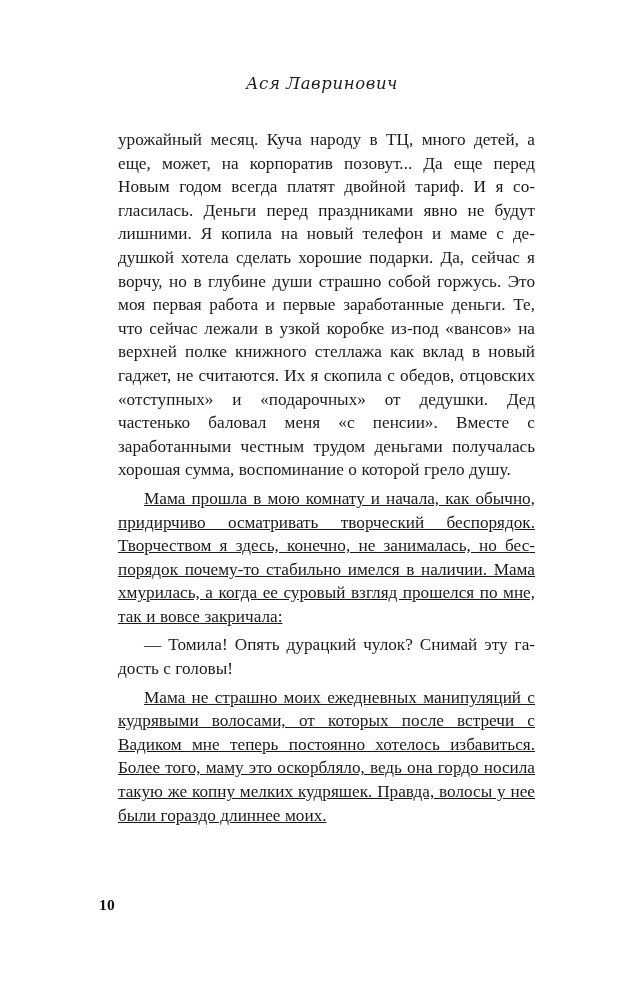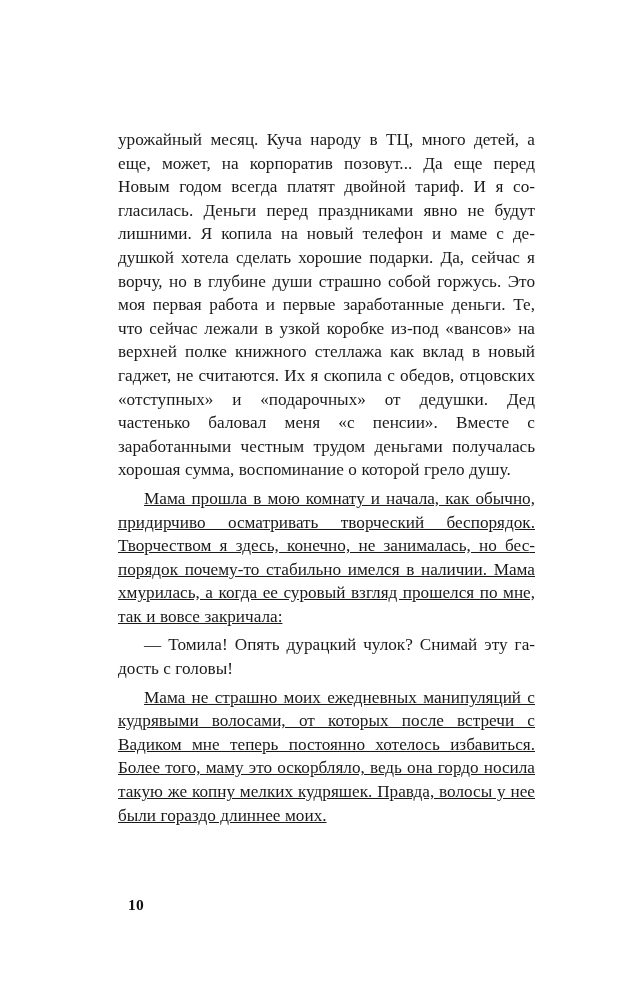--- a/index.html
+++ b/index.html
@@ -53,33 +53,34 @@
     text-indent: 26px;
     text-decoration: underline;
   }
   .para.dialogue {
     text-indent: 26px;
   }
 
   
   .folio {
     position: absolute;
-    left: 128px;
+    left: 99px;
     top: 896px;
     font-size: 15.5px;
     font-weight: bold;
     color: #111111;
     letter-spacing: 0.3px;
   }
 </style>
 </head>
 <body>
 
 <div class="page">
 
+  <div class="running-head">Ася Лавринович</div>
 
   <div class="textblock">
     <p class="para">урожайный месяц. Куча народу в ТЦ, много детей, а еще, может, на корпоратив позовут... Да еще перед Новым годом всегда платят двойной тариф. И я со­гласилась. Деньги перед праздниками явно не будут лишними. Я копила на новый телефон и маме с де­душкой хотела сделать хорошие подарки. Да, сей­час я ворчу, но в глубине души страшно собой гор­жусь. Это моя первая работа и первые заработанные деньги. Те, что сейчас лежали в узкой коробке из-под «вансов» на верхней полке книжного стеллажа как вклад в новый гаджет, не считаются. Их я скопила с обедов, отцовских «отступных» и «подарочных» от дедушки. Дед частенько баловал меня «с пенсии». Вместе с заработанными честным трудом деньгами получалась хорошая сумма, воспоминание о которой грело душу.</p>
     <p class="para indent">Мама прошла в мою комнату и начала, как обыч­но, придирчиво осматривать творческий беспорядок. Творчеством я здесь, конечно, не занималась, но бес­порядок почему-то стабильно имелся в наличии. Ма­ма хмурилась, а когда ее суровый взгляд прошелся по мне, так и вовсе закричала:</p>
     <p class="para dialogue">— Томила! Опять дурацкий чулок? Снимай эту га­дость с головы!</p>
     <p class="para indent">Мама не страшно моих ежедневных манипуля­ций с кудрявыми волосами, от которых после встре­чи с Вадиком мне теперь постоянно хотелось изба­виться. Более того, маму это оскорбляло, ведь она гордо носила такую же копну мелких кудряшек. Правда, волосы у нее были гораздо длиннее моих.</p>
   </div>
 
   <div class="folio">10</div>
 

